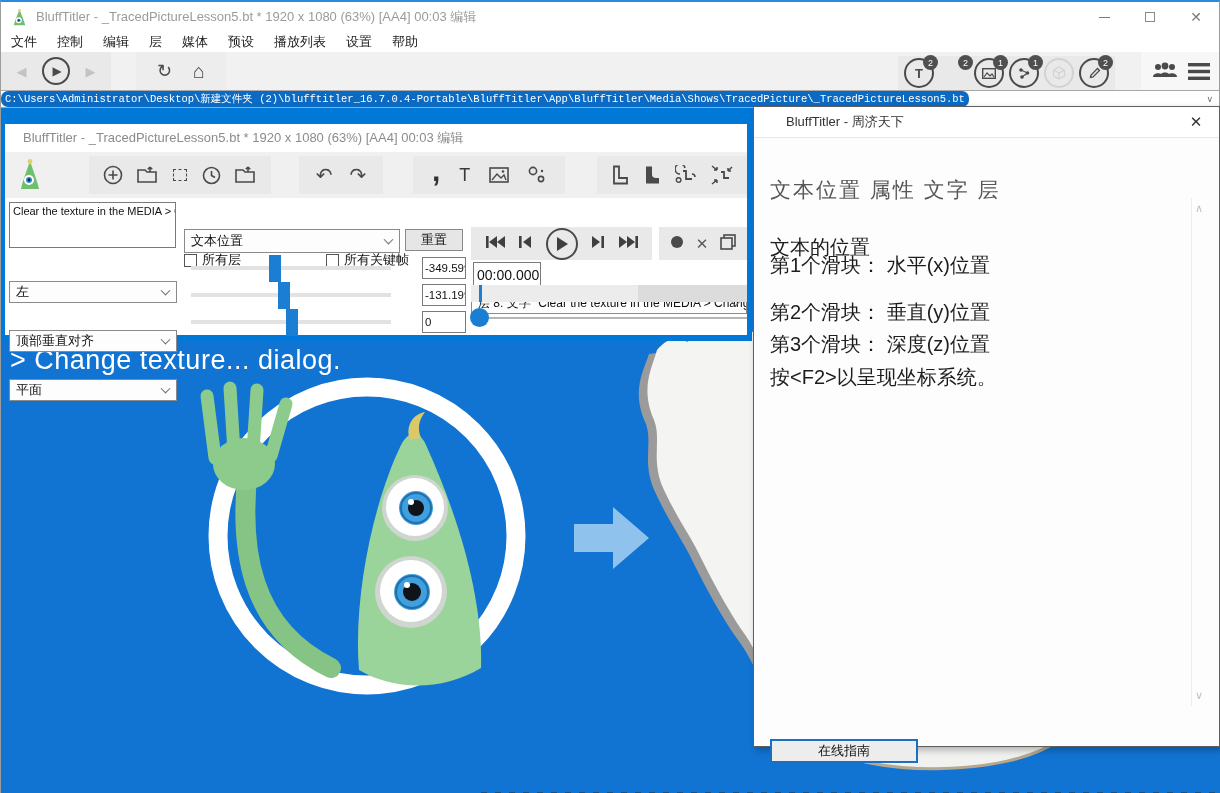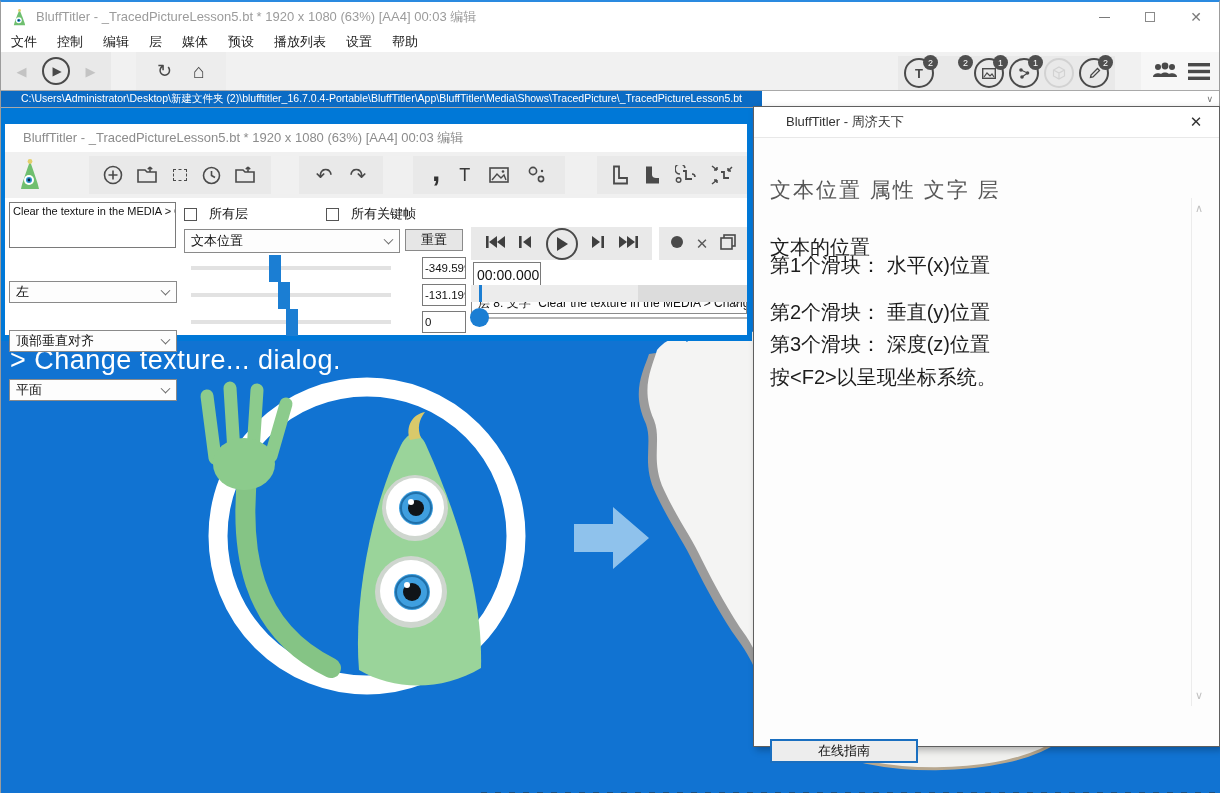--- a/index.html
+++ b/index.html
@@ -33,21 +33,21 @@
   .glyph { font-size:18px; color:#4a4a4a; line-height:1; }
   .badgegroup { position:absolute; left:897px; top:4px; height:34px; display:flex; gap:5px; align-items:center; background:#e9e9e9; padding:0 6px; }
   .cbtn { position:relative; width:30px; height:30px; }
   .cbtn .ring { width:30px; height:30px; border:2px solid #4a4a4a; border-radius:50%; display:flex; align-items:center; justify-content:center; color:#4a4a4a; font-weight:bold; }
   .cbtn.disabled .ring { border-color:#d2d2d2; color:#d2d2d2; }
   .badge { position:absolute; top:-3px; right:-4px; width:15px; height:15px; background:#4f4f4f; color:#fff; border-radius:50%; font-size:9px; display:flex; align-items:center; justify-content:center; }
   .t-right { position:absolute; right:0; top:0; height:38px; width:78px; background:#f7f7f7; display:flex; align-items:center; justify-content:space-evenly; }
 
   
   .addressbar { position:absolute; left:0; top:88px; width:100%; height:18px; background:#fff; border-top:1px solid #a9a9a9; border-bottom:1px solid #a9a9a9; display:flex; align-items:center; overflow:hidden; }
-  .addressbar .pathsel { font-family:Liberation Sans, sans-serif; font-size:10.5px; background:#0b6bc4; color:#fff; white-space:nowrap; padding:1px 20px; }
+  .addressbar .pathsel { font-family:Liberation Mono, monospace; font-size:10.5px; background:#0b6bc4; color:#fff; white-space:nowrap; padding:1px 4px;border-radius:7px; }
   .addressbar .chev { position:absolute; right:6px; top:3px; color:#707070; font-size:9px; }
 
   
   .workspace { position:absolute; left:0; top:106px; width:1220px; height:687px; }
   .viewport { position:absolute; inset:0; background:#1173d2; overflow:hidden; }
   .vp-caption { position:absolute; left:9px; top:237px; color:#fff; font-size:27px; letter-spacing:.5px; white-space:nowrap; }
   .vp-ticks { position:absolute; left:480px; right:0; bottom:0; height:3px; opacity:.75;
               background:repeating-linear-gradient(90deg,#24435e 0 6px,transparent 6px 14px); }
 
   
@@ -59,21 +59,21 @@
   .cw-logo { position:absolute; left:12px; top:6px; }
   .ticon { display:flex; align-items:center; justify-content:center; color:#4a4a4a; }
   .dashedbox { width:14px; height:12px; border:1.6px dashed #4a4a4a; }
   .uglyph { font-size:20px; color:#4a4a4a; line-height:1; }
   .comma { font-size:30px; font-weight:bold; color:#333; line-height:0; margin-top:-8px; }
   .bigT { font-size:18px; color:#3a3a3a; font-weight:normal; }
 
   .cw-controls { position:relative; flex:1; background:#fff; font-size:13px; }
   .ctl { position:absolute; }
   .textarea { left:4px; top:4px; width:167px; height:46px; border:1px solid #7a7a7a; font-size:11px; color:#111; padding:2px 3px; overflow:hidden; white-space:nowrap; background:#fff; }
-  .chk { display:flex; align-items:center; gap:12px; font-size:13px; color:#111; }
+  .chk { display:flex; align-items:center; gap:5px; font-size:13px; color:#111;margin-top:46px; }
   .chk .box { width:13px; height:13px; border:1px solid #555; background:#fff; flex:none; }
   .combo { border:1px solid #8a8a8a; background:#fdfdfd; display:flex; align-items:center; font-size:13px; color:#111; padding:0 6px; position:relative; white-space:nowrap; overflow:hidden; }
   .combo .cv { position:absolute; right:7px; top:50%; width:7px; height:7px; border-right:1.4px solid #6a6a6a; border-bottom:1.4px solid #6a6a6a; transform:translateY(-70%) rotate(45deg); }
   .pushbtn { border:1px solid #8a8a8a; background:#e6e6e6; display:flex; align-items:center; justify-content:center; font-size:13px; color:#111; }
   .slider-track { position:absolute; height:4px; background:#e2e2e2; }
   .slider-thumb { position:absolute; width:12px; height:27px; background:#1b7ed3; }
   .valuebox { position:absolute; width:44px; height:22px; border:1px solid #7a7a7a; font-size:11.5px; color:#111; display:flex; align-items:center; padding-left:2px; overflow:hidden; white-space:nowrap; background:#fff; }
   .timebox { position:absolute; left:468px; top:64px; width:68px; height:25px; border:1px solid #7a7a7a; font-size:14px; color:#111; display:flex; align-items:center; padding-left:3px; background:#fff; }
   .timeline { position:absolute; left:466px; top:87px; width:276px; height:17px; background:#ececec; }
   .timeline .dark { position:absolute; left:167px; top:0; width:109px; height:17px; background:#dcdcdc; }

